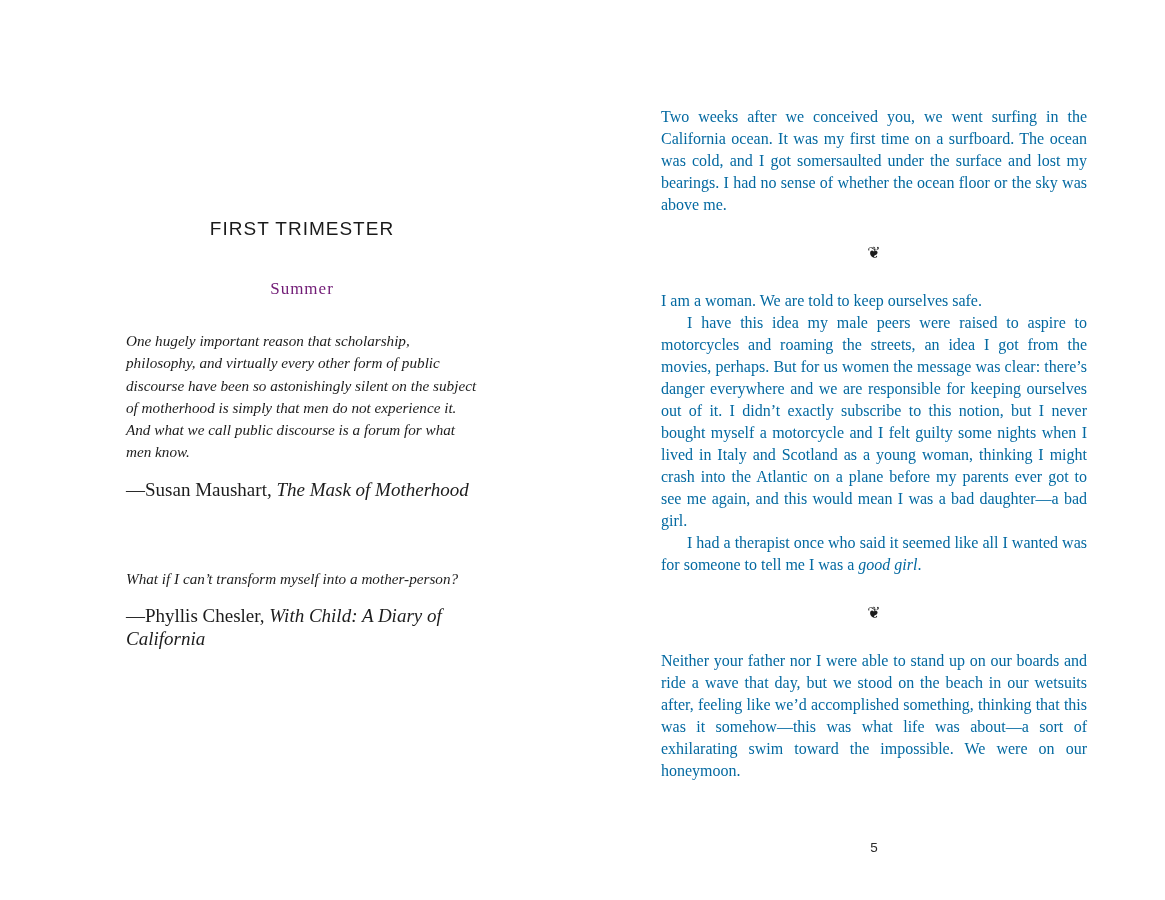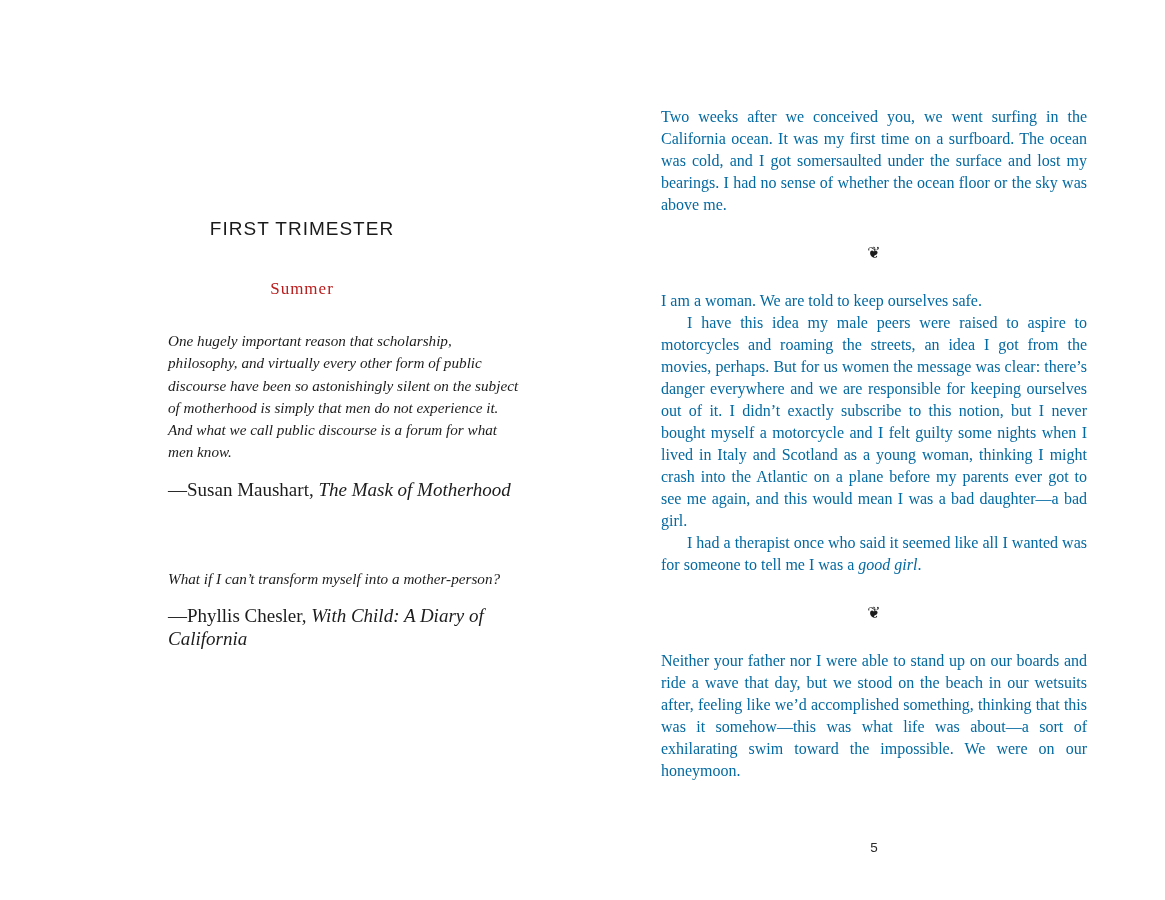--- a/index.html
+++ b/index.html
@@ -42,27 +42,26 @@
     position: absolute;
     top: 279px;
     left: 0;
     width: 100%;
     margin: 0;
     text-align: center;
     font-family: "Liberation Serif", serif;
     font-weight: normal;
     font-size: 17px;
     letter-spacing: 1px;
-    color: #b91c1c;
+    color: #701a75;
   }
   .epigraph {
     position: absolute;
     left: 0;
     width: 352px;
-    margin-left: 42px;
   }
   .epigraph-1 { top: 330px; }
   .epigraph-2 { top: 568px; }
   .epigraph .quote {
     margin: 0;
     font-style: italic;
     font-size: 15.2px;
     line-height: 22.3px;
     text-align: left;
   }

